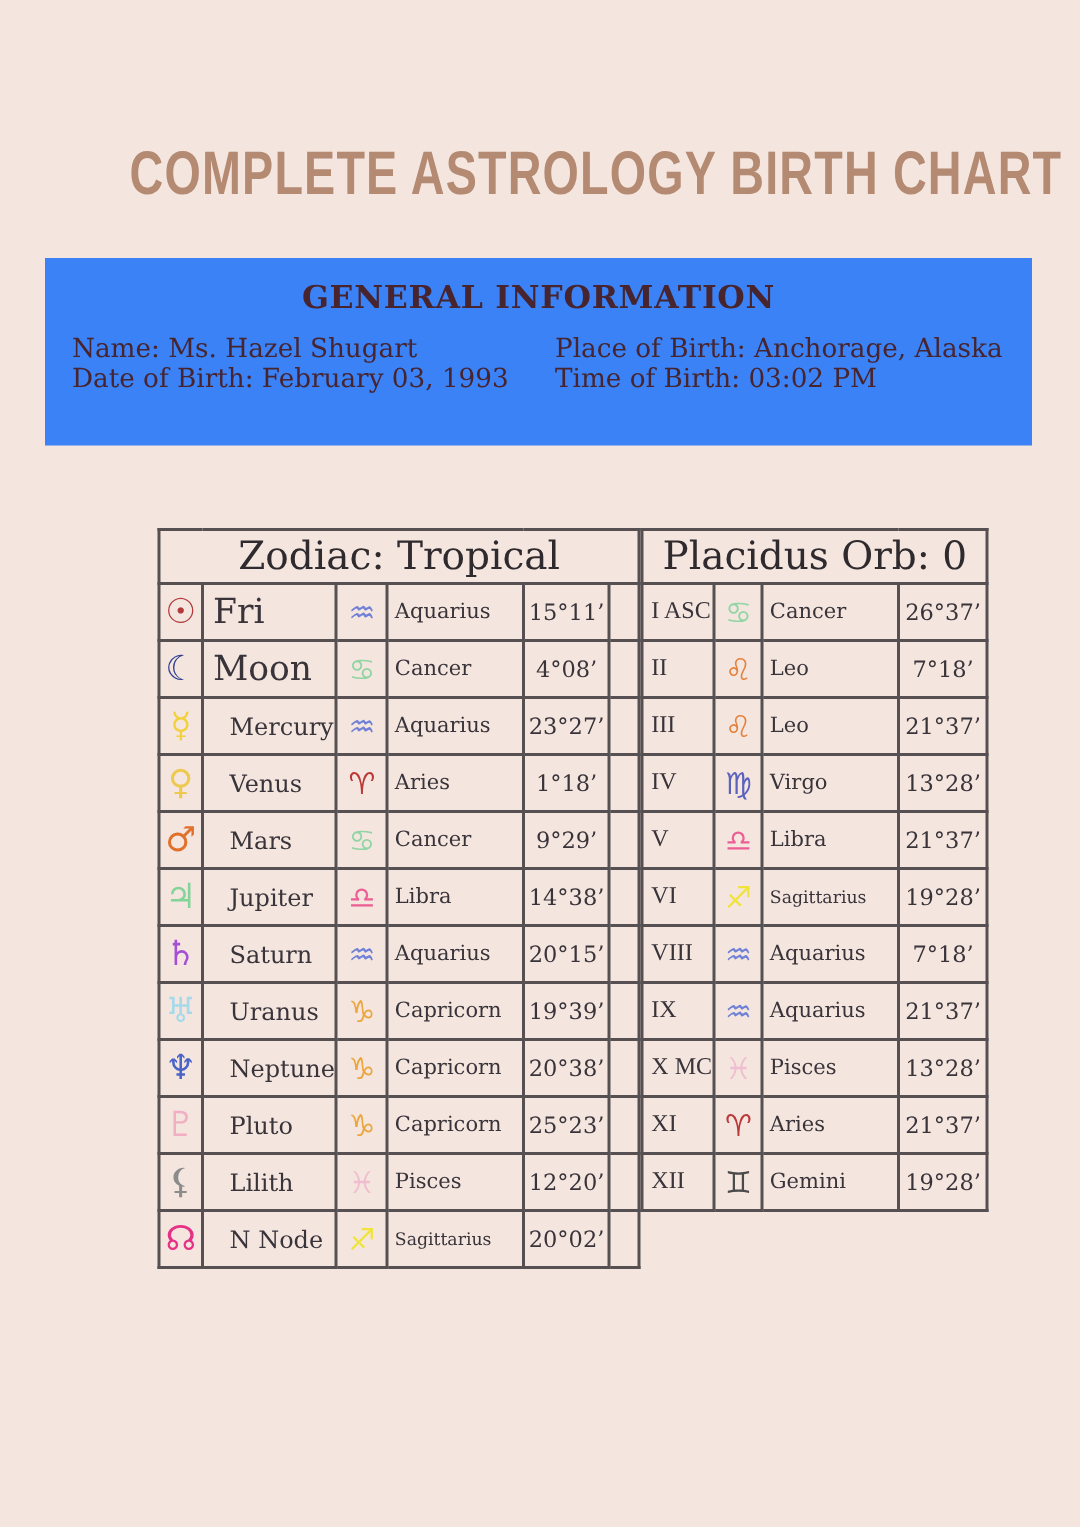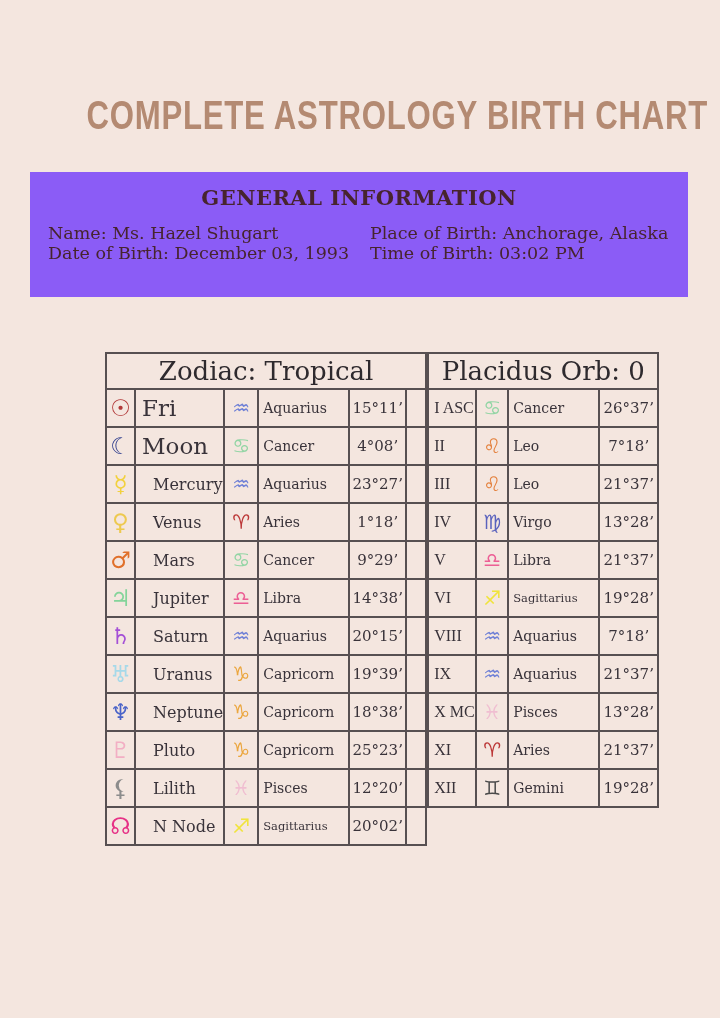--- a/index.html
+++ b/index.html
@@ -20,21 +20,21 @@
     font-weight:800; font-size:41px; letter-spacing:1px;
     color:#b48a72;
     transform:scaleX(0.76);
     white-space:nowrap;
   }
 
   
   .info-box {
     position:absolute; left:30px; top:172px;
     width:658px; height:125px;
-    background:#8b5cf6;
+    background:#3b82f6;
     color:#47242e;
   }
   .info-heading {
     margin:13px 0 0 0; text-align:center;
     font-size:21px; font-weight:700; letter-spacing:0.5px;
   }
   .info-grid {
     display:grid; grid-template-columns:322px 1fr;
     padding:13px 6px 0 18px; row-gap:0;
     font-size:17.5px;
@@ -75,21 +75,21 @@
 </head>
 <body>
 
 <h1 class="title">COMPLETE ASTROLOGY BIRTH CHART</h1>
 
 <section class="info-box">
   <h2 class="info-heading">GENERAL INFORMATION</h2>
   <div class="info-grid">
     <div class="info-line">Name: Ms. Hazel Shugart</div>
     <div class="info-line">Place of Birth: Anchorage, Alaska</div>
-    <div class="info-line">Date of Birth: December 03, 1993</div>
+    <div class="info-line">Date of Birth: February 03, 1993</div>
     <div class="info-line">Time of Birth: 03:02 PM</div>
   </div>
 </section>
 
 <section class="tables">
   <table>
     <colgroup>
       <col style="width:29px">
         <col style="width:70px">
         <col style="width:34px">
@@ -165,21 +165,21 @@
           <td class="icon-cell"><span class="glyph s" style="color:#eba63e">♑</span></td>
           <td class="sign-cell">Capricorn</td>
           <td class="deg-cell">19°39’</td>
           <td class="pad-cell"></td>
         </tr>
         <tr>
           <td class="icon-cell"><span class="glyph p" style="color:#4a63c8">♆</span></td>
           <td class="name-cell">Neptune</td>
           <td class="icon-cell"><span class="glyph s" style="color:#eba63e">♑</span></td>
           <td class="sign-cell">Capricorn</td>
-          <td class="deg-cell">18°38’</td>
+          <td class="deg-cell">20°38’</td>
           <td class="pad-cell"></td>
         </tr>
         <tr>
           <td class="icon-cell"><span class="glyph p" style="color:#f2afc4">♇</span></td>
           <td class="name-cell">Pluto</td>
           <td class="icon-cell"><span class="glyph s" style="color:#eba63e">♑</span></td>
           <td class="sign-cell">Capricorn</td>
           <td class="deg-cell">25°23’</td>
           <td class="pad-cell"></td>
         </tr>

